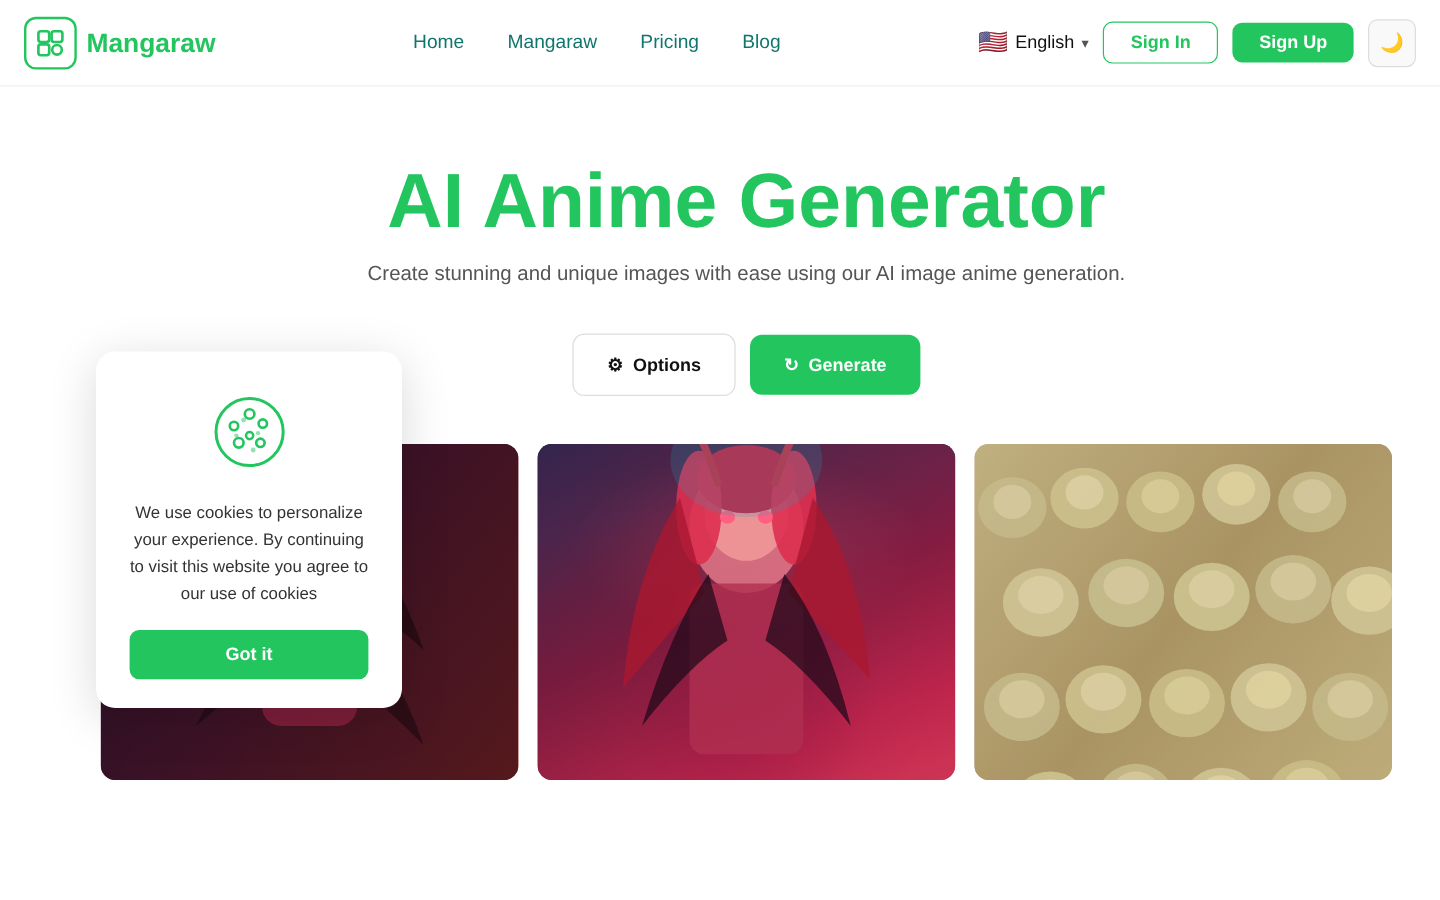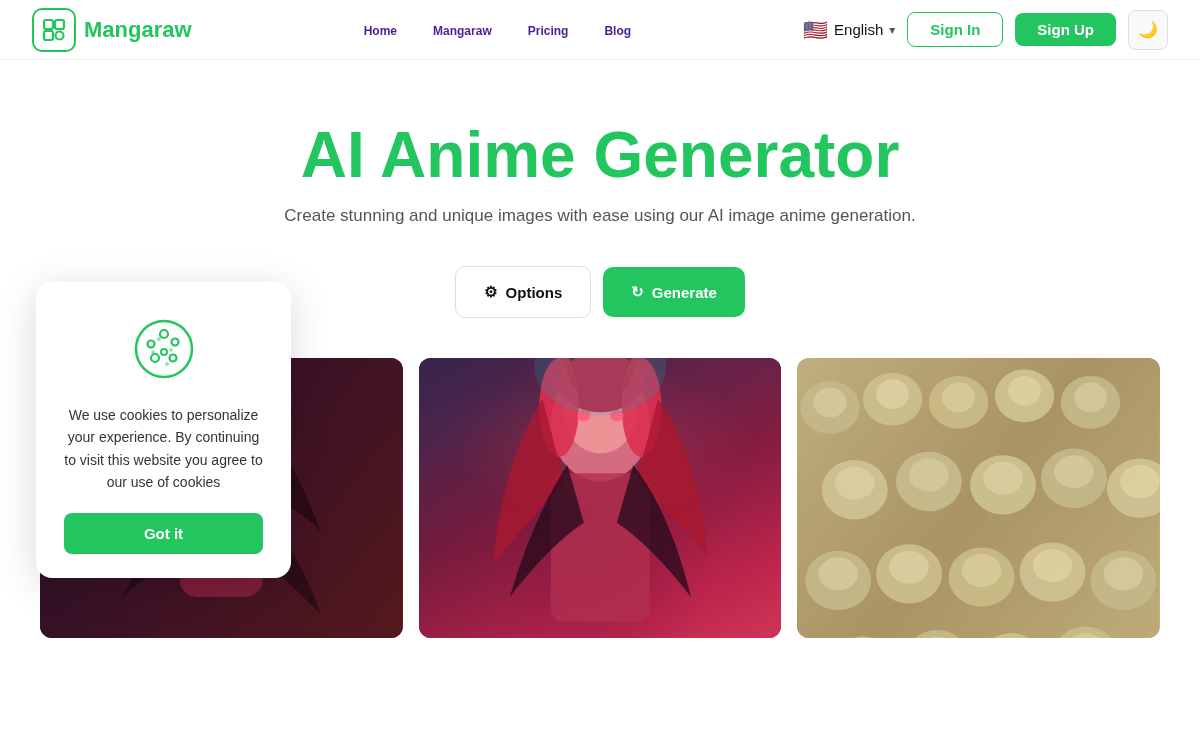--- a/index.html
+++ b/index.html
@@ -8,22 +8,22 @@
       background: #fff;
       min-height: 750px;
       overflow: hidden;
     }
 
     
     nav {
       display: flex;
       align-items: center;
       justify-content: space-between;
-      padding: 0 32px;
-      height: 60px;
+      padding: 0 20px;
+      height: 72px;
       border-bottom: 1px solid #f0f0f0;
     }
     .nav-logo {
       display: flex;
       align-items: center;
       gap: 8px;
       text-decoration: none;
     }
     .logo-icon {
       width: 44px;
@@ -40,23 +40,23 @@
       color: #22c55e;
     }
     .nav-links {
       display: flex;
       align-items: center;
       gap: 36px;
       list-style: none;
     }
     .nav-links a {
       text-decoration: none;
-      color: #4c1d95;
-      font-size: 12px;
-      font-weight: 700;
+      color: #0f766e;
+      font-size: 16px;
+      font-weight: 400;
     }
     .nav-right {
       display: flex;
       align-items: center;
       gap: 12px;
     }
     .lang-btn {
       display: flex;
       align-items: center;
       gap: 6px;
@@ -99,20 +99,21 @@
       align-items: center;
       justify-content: center;
       cursor: pointer;
       font-size: 16px;
     }
 
     
     .main {
       text-align: center;
       padding-top: 60px;
+      padding-left: 44px;
     }
     .main-title {
       font-size: 64px;
       font-weight: 800;
       color: #22c55e;
       line-height: 1.1;
       margin-bottom: 16px;
     }
     .main-subtitle {
       font-size: 17px;

